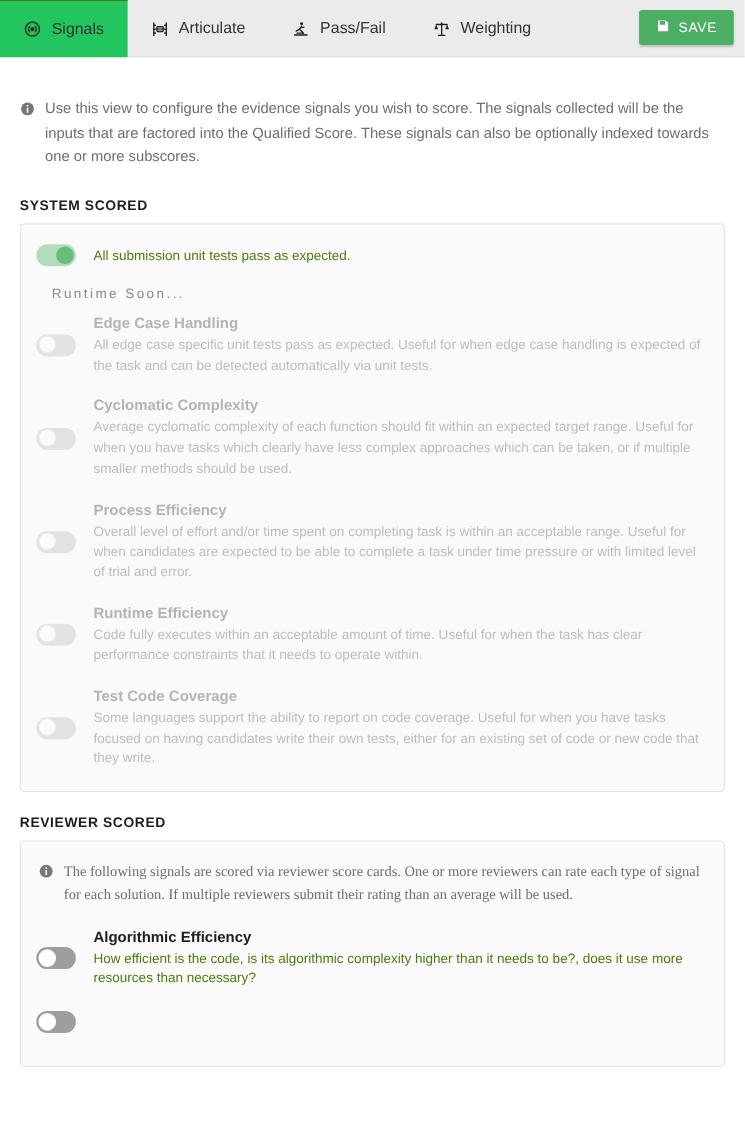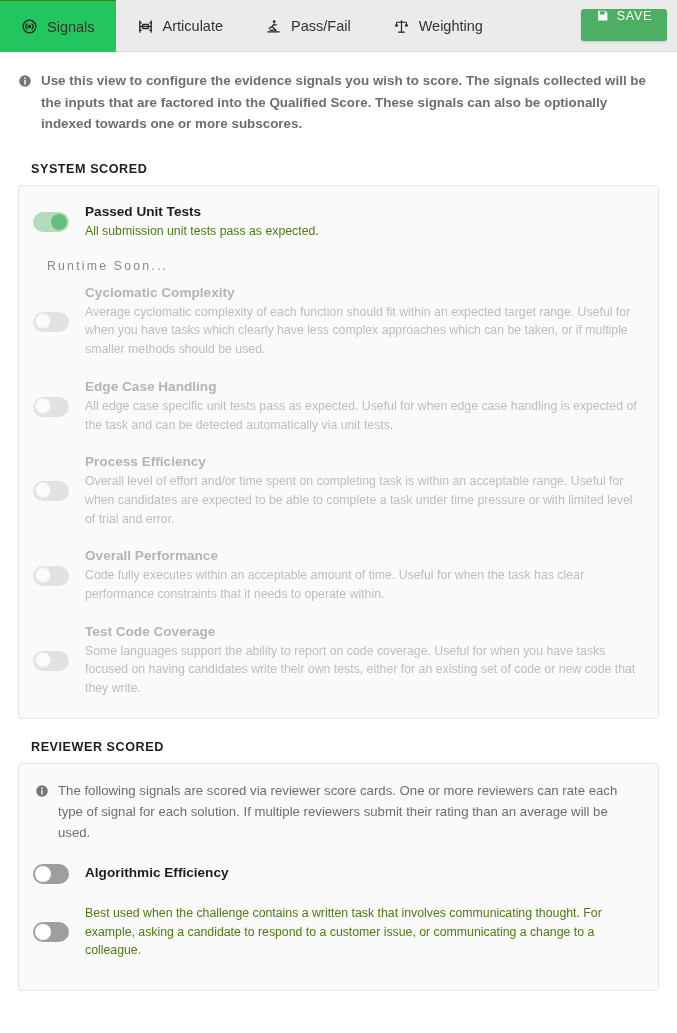--- a/index.html
+++ b/index.html
@@ -39,52 +39,52 @@
   }
   .tab .tlabel { line-height: 1; padding-top: 1px; }
   .tab svg { display: block; }
 
   .savebtn {
     position: absolute;
     right: 10px;
     top: 9px;
     height: 32px;
     display: flex;
+    align-items: center;
     gap: 8px;
     padding: 0 15px;
     background: #4caf63;
     color: #ffffff;
     border-radius: 3px;
     font-size: 12.5px;
     letter-spacing: 0.7px;
     cursor: pointer;
     box-shadow: 0 1px 2px rgba(0,0,0,.18);
     margin-left: 16px;
   }
 
   
   .page { padding: 0 18px; }
 
   .topnote {
     display: flex;
     gap: 9px;
-    padding: 18px 0 6px 0;
+    padding: 36px 0 6px 0;
     font-size: 13.4px;
     line-height: 1.62;
     color: #6e6e6e;
-    font-weight: bold;
   }
   .topnote .infoicon { flex: 0 0 auto; margin-top: 3px; }
 
   .sectionhead {
     font-size: 12.6px;
     font-weight: bold;
     letter-spacing: 0.55px;
     color: #1d1d1d;
-    margin: 21px 0 9px 13px;
+    margin: 21px 0 9px 0;
   }
 
   .card {
     border: 1px solid #e3e3e3;
     border-radius: 4px;
     background: #fafafa;
   }
 
   .row {
     display: flex;
@@ -140,20 +140,21 @@
   }
 
   
   .cardnote {
     display: flex;
     gap: 9px;
     padding: 16px 18px 6px 16px;
     font-size: 13.2px;
     line-height: 1.62;
     color: #6e6e6e;
+    font-family: Liberation Serif, serif;
   }
   .cardnote .infoicon { flex: 0 0 auto; margin-top: 3px; }
 </style>
 </head>
 <body>
 
 <div class="tabbar">
 
   <div class="tab active">
     <span class="ticon">
@@ -233,63 +234,62 @@
 
   <div class="sectionhead">SYSTEM SCORED</div>
 
   <div class="card">
 
     <div class="row" style="padding-top:18px;padding-bottom:10px;">
       <div class="toggle on-soft">
           <div class="knob"></div>
         </div>
       <div class="texts">
-        <div class="rowtitle">Passed Unit Tests</div>
         <div class="rowdesc">All submission unit tests pass as expected.</div>
       </div>
     </div>
 
     <div class="comingsoon">Runtime Soon...</div>
+
+    <div class="row">
+      <div class="toggle off-disabled">
+          <div class="knob"></div>
+        </div>
+      <div class="texts">
+        <div class="rowtitle dim">Edge Case Handling</div>
+        <div class="rowdesc dim">All edge case specific unit tests pass as expected. Useful for when edge case handling is expected of the task and can be detected automatically via unit tests.</div>
+      </div>
+    </div>
 
     <div class="row">
       <div class="toggle off-disabled">
           <div class="knob"></div>
         </div>
       <div class="texts">
         <div class="rowtitle dim">Cyclomatic Complexity</div>
         <div class="rowdesc dim">Average cyclomatic complexity of each function should fit within an expected target range. Useful for when you have tasks which clearly have less complex approaches which can be taken, or if multiple smaller methods should be used.</div>
       </div>
     </div>
 
     <div class="row">
       <div class="toggle off-disabled">
           <div class="knob"></div>
         </div>
       <div class="texts">
-        <div class="rowtitle dim">Edge Case Handling</div>
-        <div class="rowdesc dim">All edge case specific unit tests pass as expected. Useful for when edge case handling is expected of the task and can be detected automatically via unit tests.</div>
-      </div>
-    </div>
-
-    <div class="row">
-      <div class="toggle off-disabled">
-          <div class="knob"></div>
-        </div>
-      <div class="texts">
         <div class="rowtitle dim">Process Efficiency</div>
         <div class="rowdesc dim">Overall level of effort and/or time spent on completing task is within an acceptable range. Useful for when candidates are expected to be able to complete a task under time pressure or with limited level of trial and error.</div>
       </div>
     </div>
 
     <div class="row">
       <div class="toggle off-disabled">
           <div class="knob"></div>
         </div>
       <div class="texts">
-        <div class="rowtitle dim">Overall Performance</div>
+        <div class="rowtitle dim">Runtime Efficiency</div>
         <div class="rowdesc dim">Code fully executes within an acceptable amount of time. Useful for when the task has clear performance constraints that it needs to operate within.</div>
       </div>
     </div>
 
     <div class="row" style="padding-bottom:20px;">
       <div class="toggle off-disabled">
           <div class="knob"></div>
         </div>
       <div class="texts">
         <div class="rowtitle dim">Test Code Coverage</div>
@@ -312,29 +312,29 @@
       </span>
       <span>The following signals are scored via reviewer score cards. One or more reviewers can rate each type of signal for each solution. If multiple reviewers submit their rating than an average will be used.</span>
     </div>
 
     <div class="row" style="padding-top:14px;">
       <div class="toggle off">
           <div class="knob"></div>
         </div>
       <div class="texts">
         <div class="rowtitle">Algorithmic Efficiency</div>
+        <div class="rowdesc">How efficient is the code, is its algorithmic complexity higher than it needs to be?, does it use more resources than necessary?</div>
       </div>
     </div>
 
     <div class="row">
       <div class="toggle off">
           <div class="knob"></div>
         </div>
       <div class="texts">
-        <div class="rowdesc">Best used when the challenge contains a written task that involves communicating thought. For example, asking a candidate to respond to a customer issue, or communicating a change to a colleague.</div>
       </div>
     </div>
 
     <div class="row">
       
       
     </div>
 
   </div>
 

